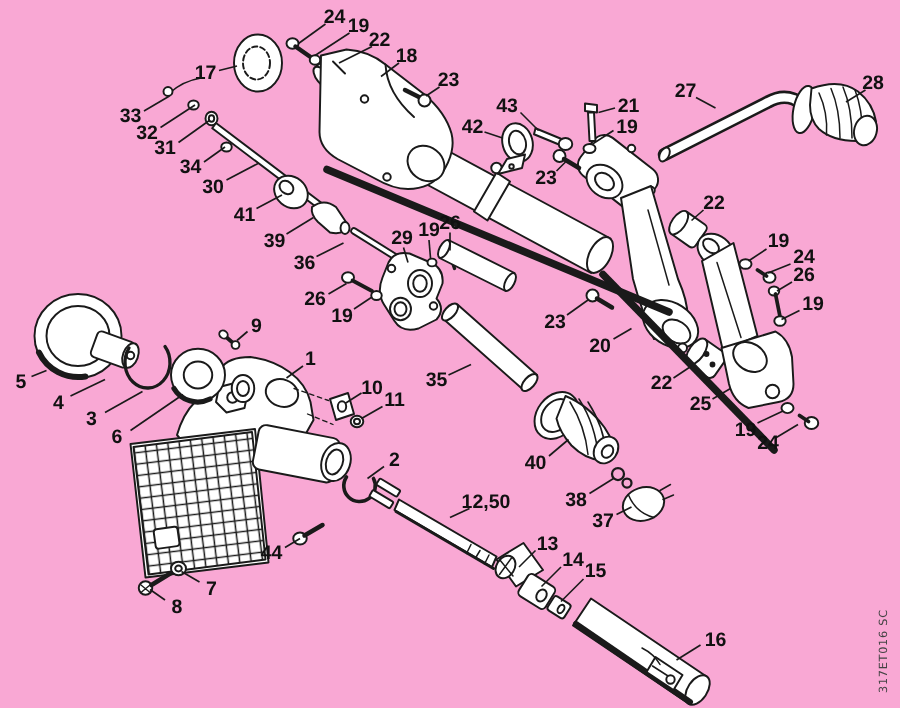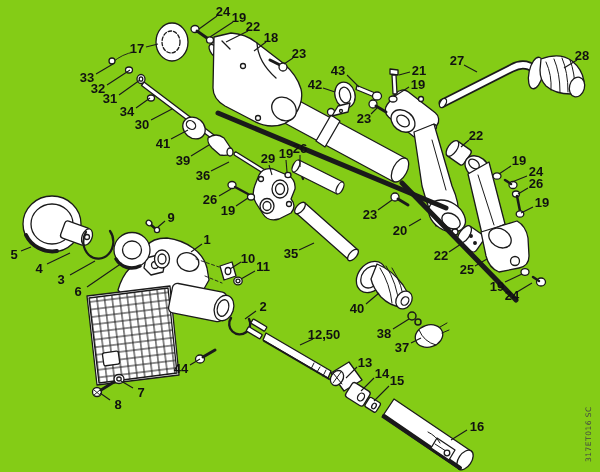--- a/index.html
+++ b/index.html
@@ -1,16 +1,16 @@
 <!DOCTYPE html>
 <html><head>
 <meta charset="utf-8">
 <style>
   html,body{margin:0;padding:0;background:#fff;}
-  .stage{position:relative;width:600px;height:472px;background:#84cc16;overflow:hidden;}
+  .stage{position:relative;width:600px;height:472px;background:#f9a8d4;overflow:hidden;}
   svg{display:block;}
   .lbl{font-family:"Liberation Sans","DejaVu Sans",sans-serif;font-weight:bold;font-size:13px;fill:#111111;}
   .wm{font-family:"DejaVu Sans",sans-serif;font-size:7.5px;fill:#444444;letter-spacing:.5px;}
 </style>
 </head>
 <body>
 
 <div class="stage">
 <svg id="diagram-svg" width="600" height="472" viewBox="0 0 600 472">
   <defs>

